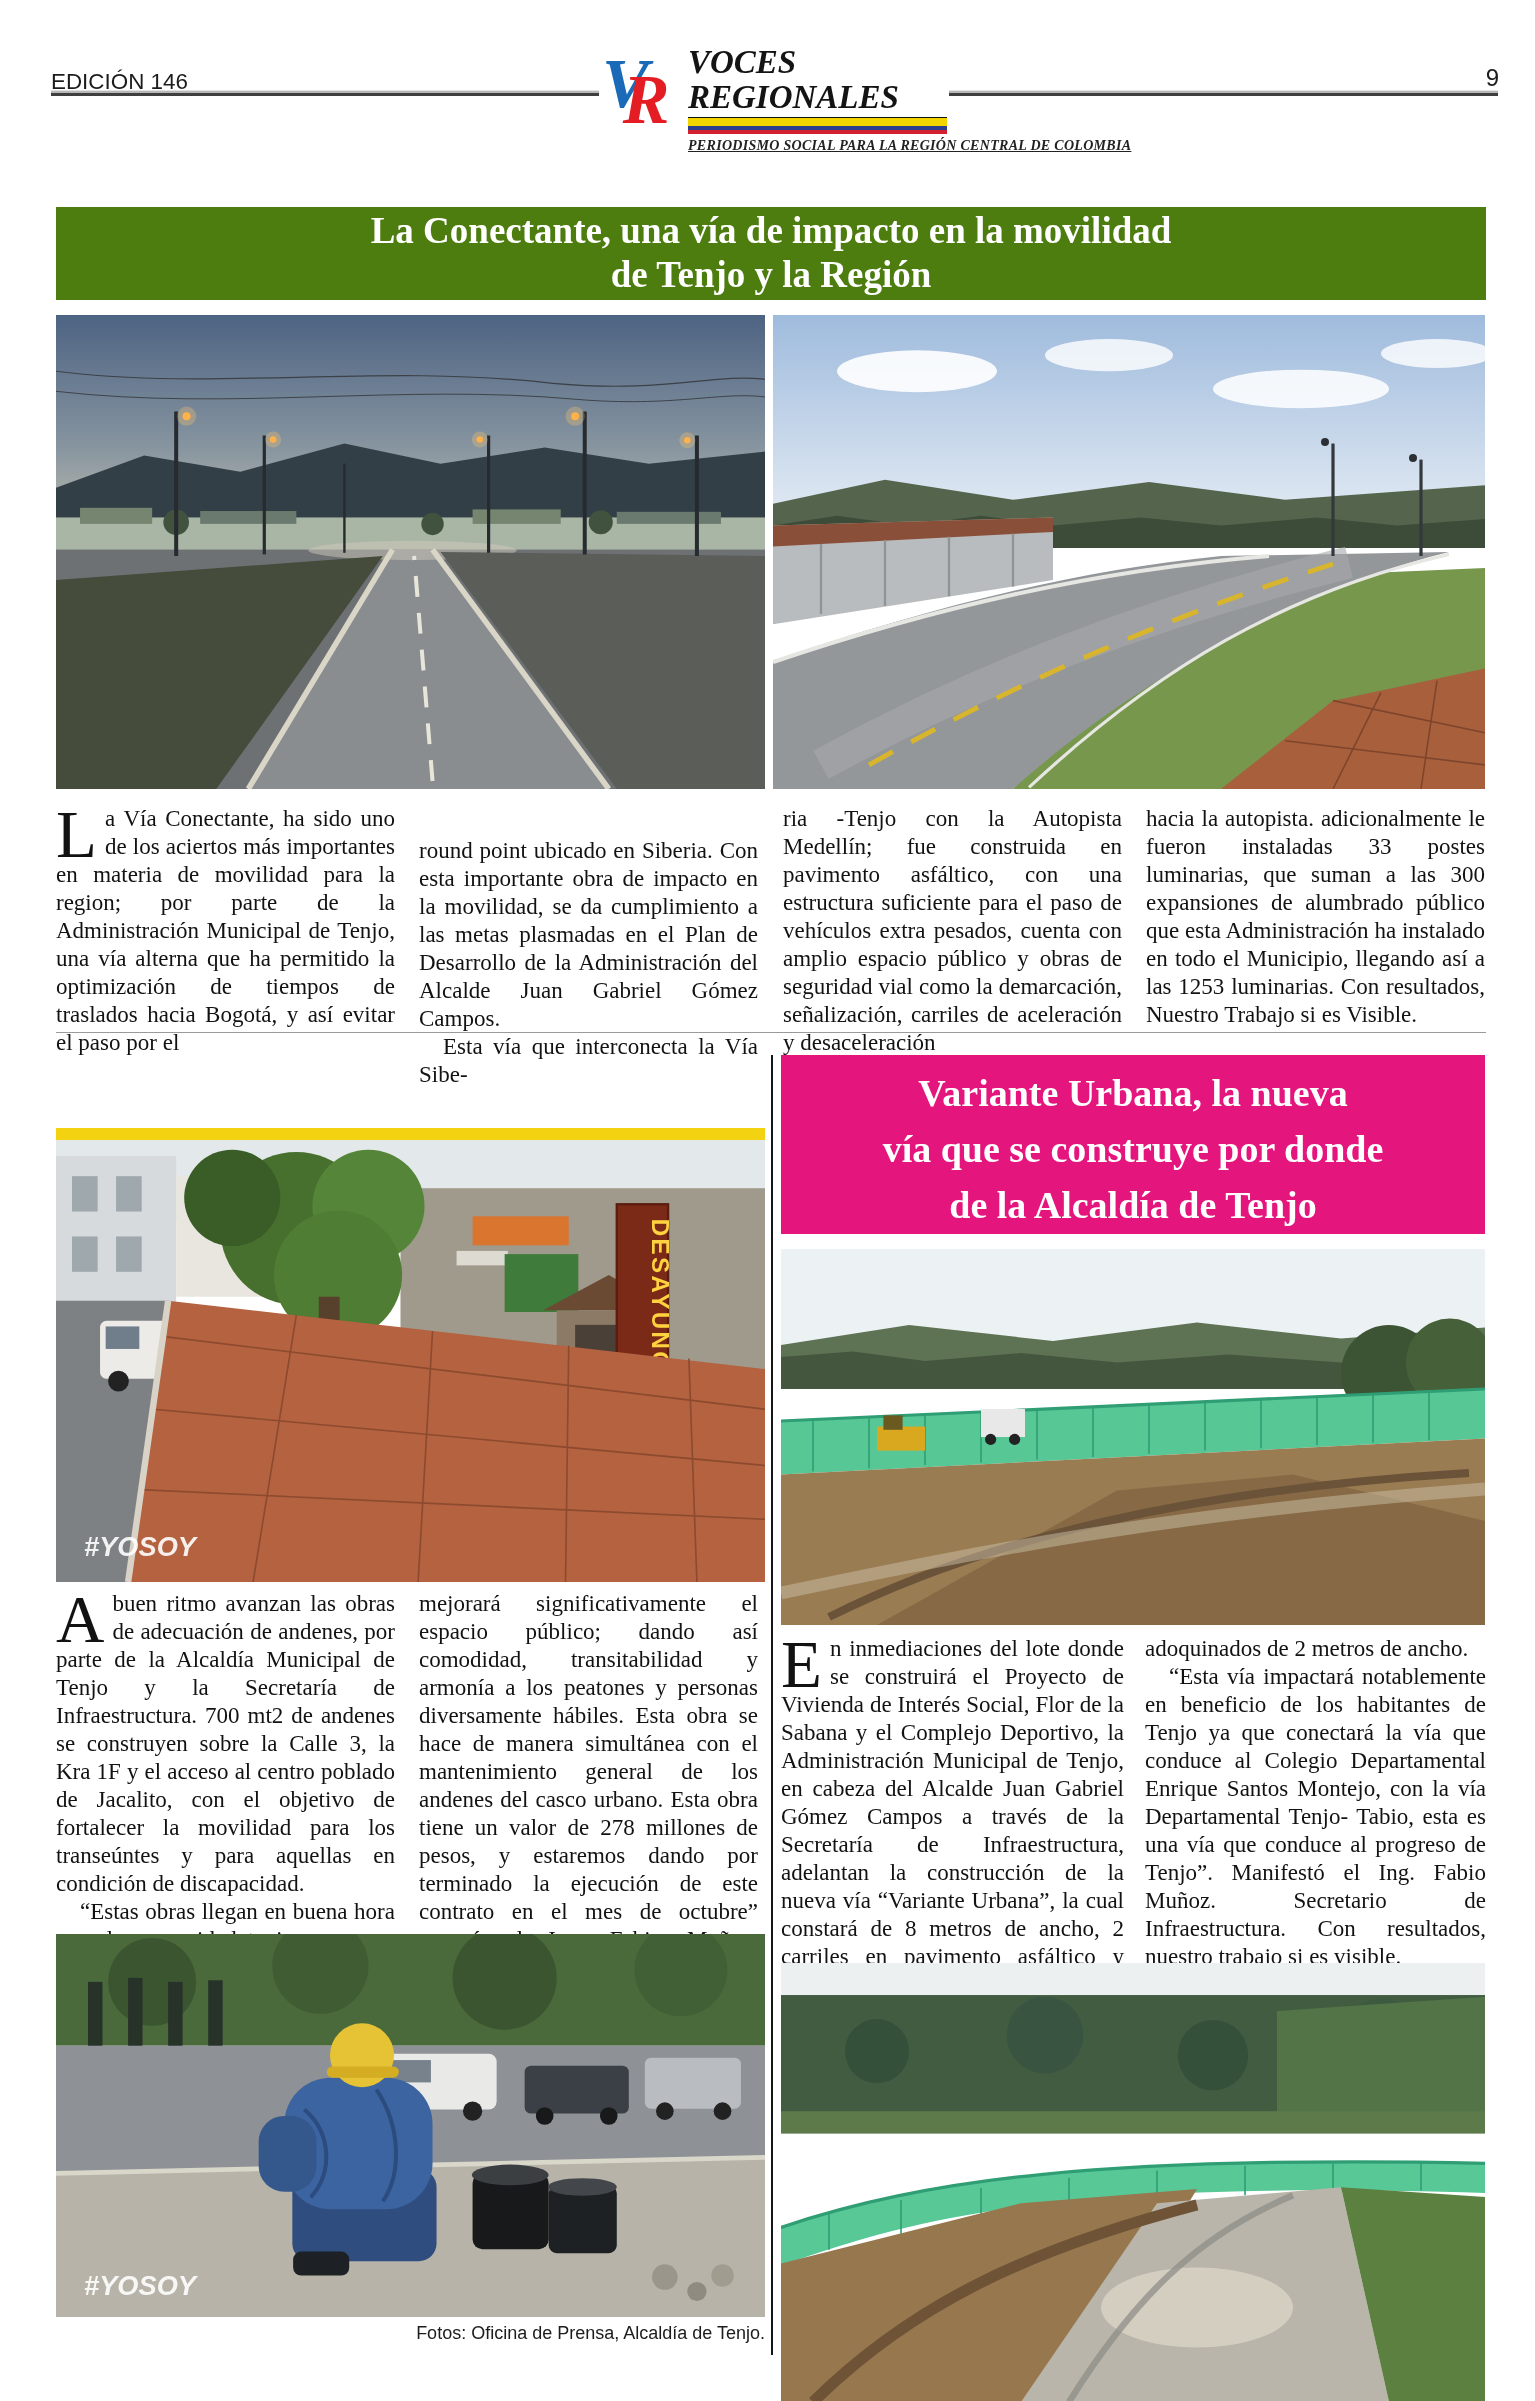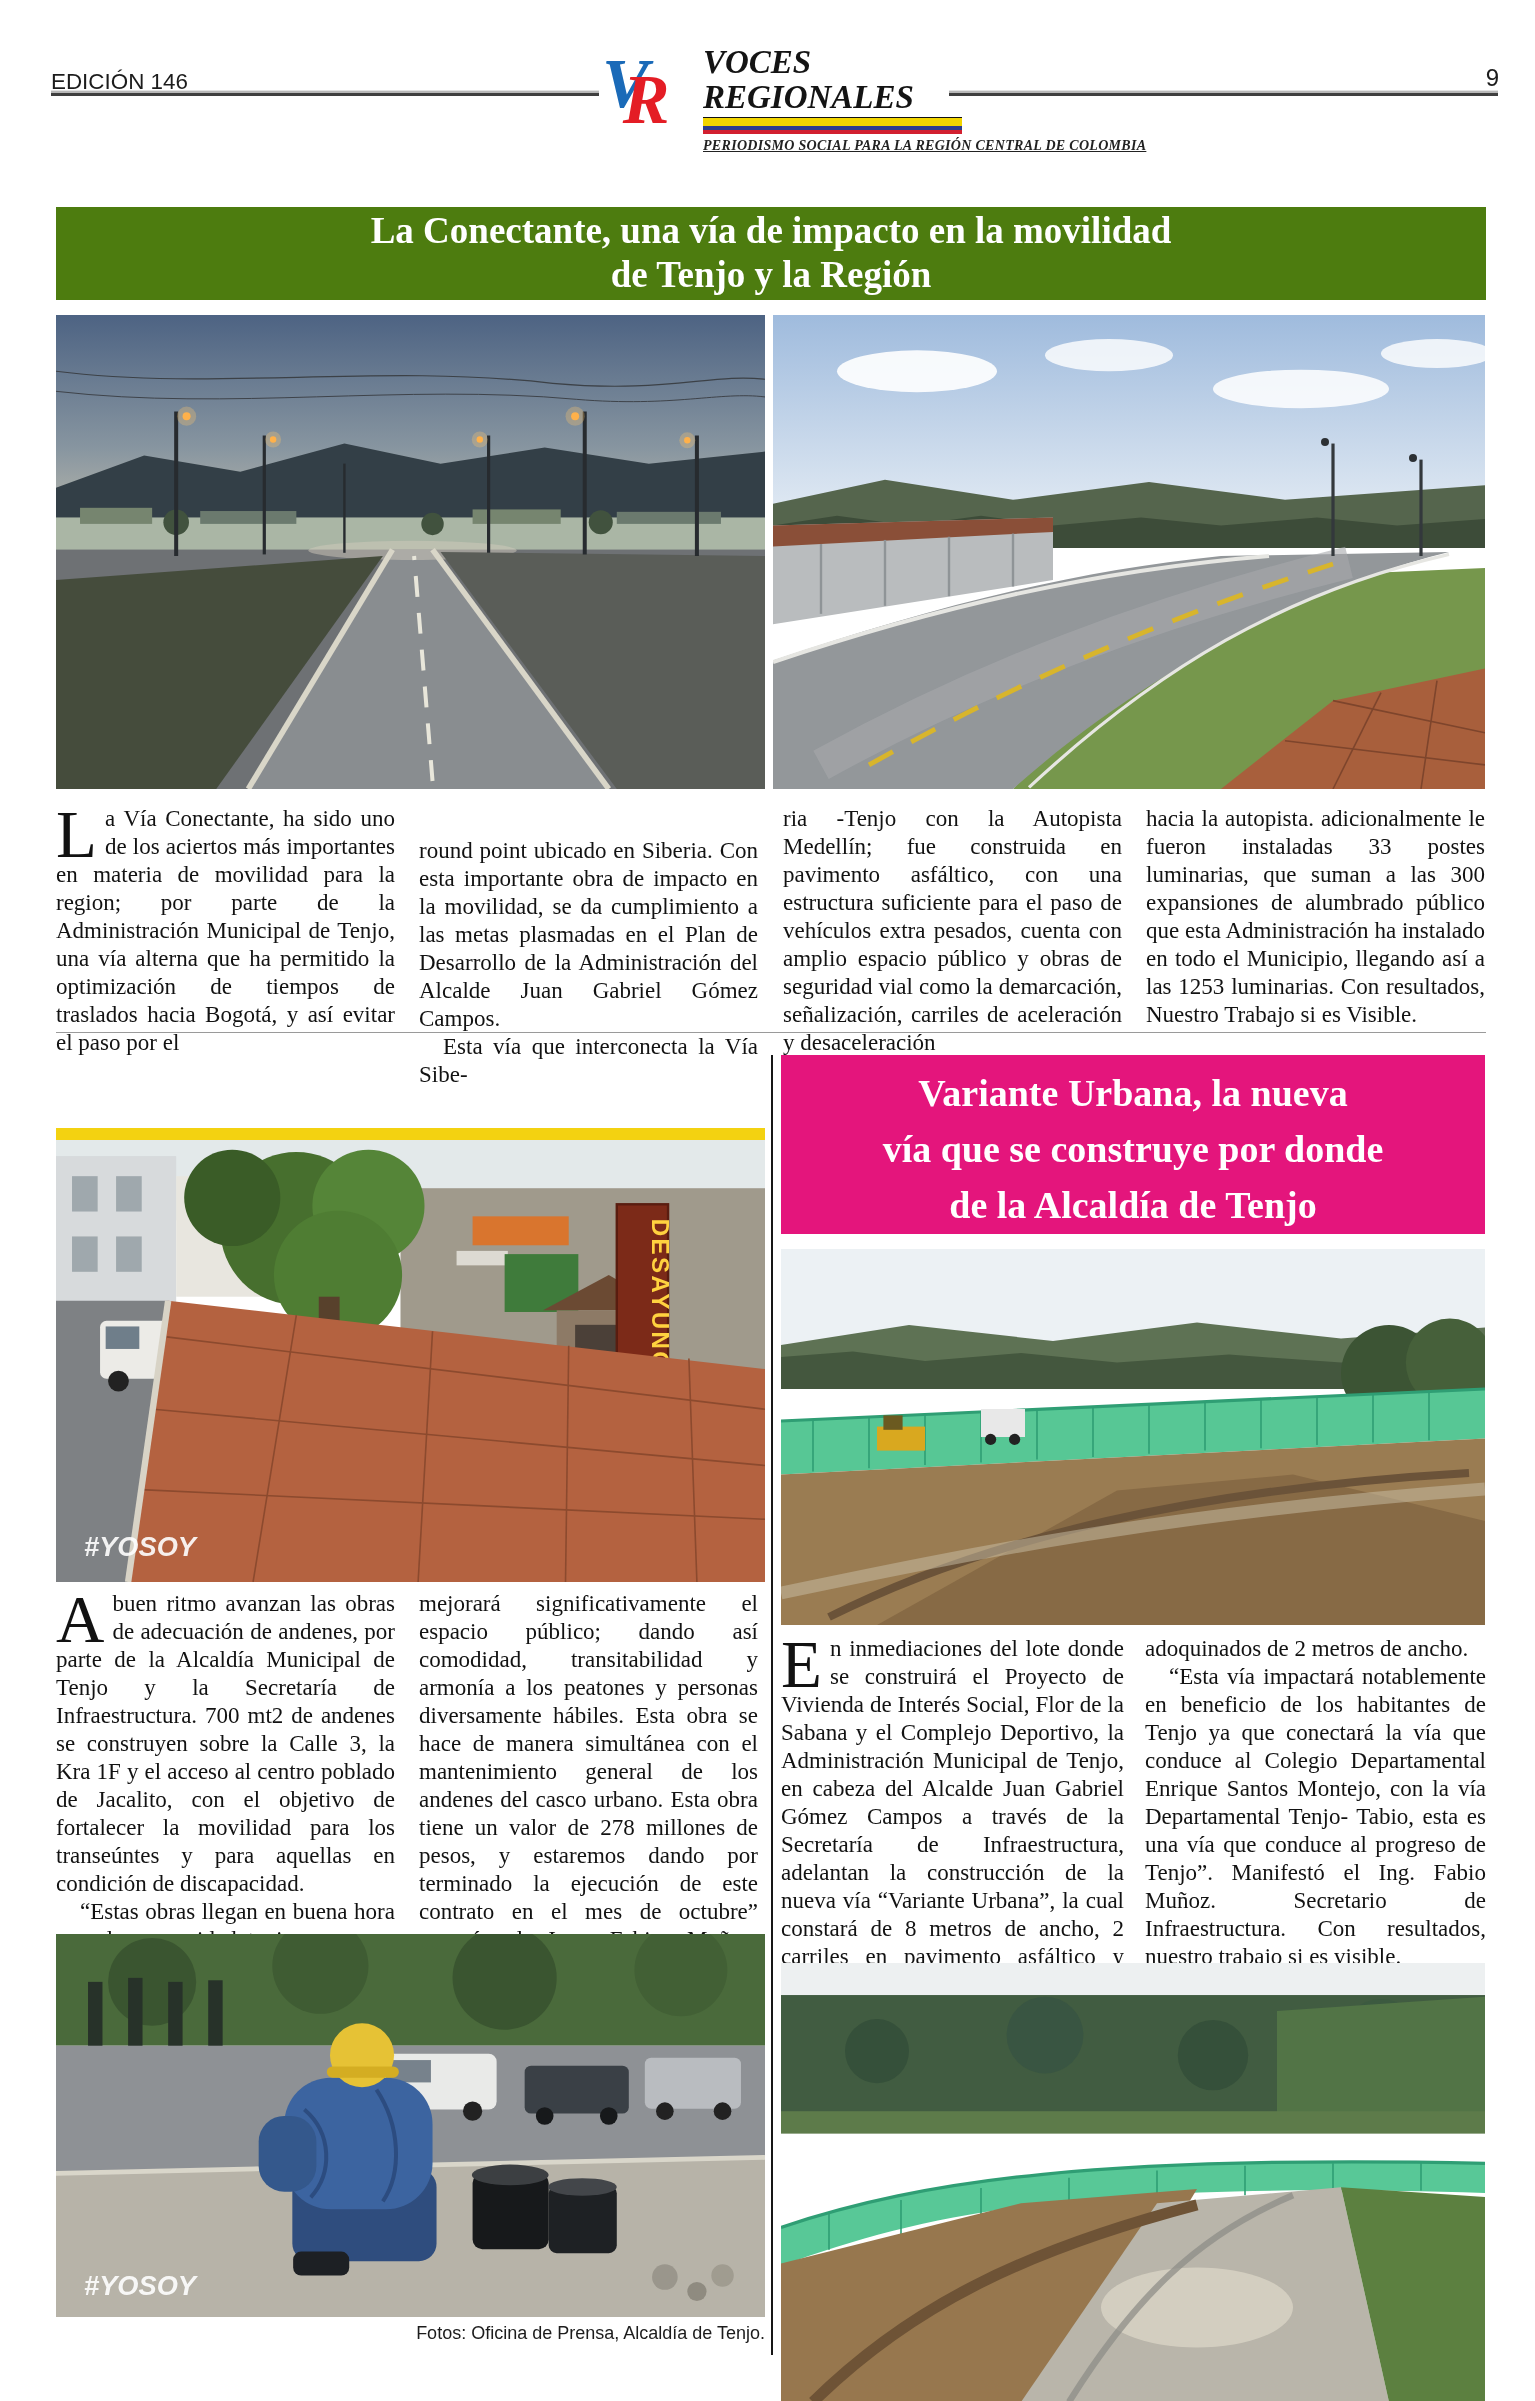--- a/index.html
+++ b/index.html
@@ -9,21 +9,21 @@
   .abs { position:absolute; }
 
   
   .edition { left:51px; top:69px; font-family:"Liberation Sans",sans-serif; font-size:22.4px; color:#1c1c1c; }
   .pageno  { left:1457px; top:64px; width:42px; text-align:right; font-family:"Liberation Sans",sans-serif; font-size:24px; color:#1c1c1c; }
   .mrule   { top:93px; height:3.2px; background:#3f3f3f; box-shadow:0 -2.4px 0 #b8b8b8; }
   .mrule-left  { left:51px;  width:548px; }
   .mrule-right { left:949px; width:549px; }
   .logo { left:602px; top:45px; width:344px; height:83px; display:flex; align-items:flex-start; }
   .logo svg { width:82px; height:83px; flex:0 0 auto; }
-  .logo-text { margin-left:19px; width:259px; }
+  .logo-text { margin-left:4px; width:259px; }
   .logo-name { font-size:33px; font-style:italic; font-weight:700; color:#141414; letter-spacing:0px; line-height:35px; }
   .flagbar { margin-top:1.6px; border-top:1.6px solid #111; }
   .flagbar i { display:block; }
   .flagbar .fy { height:8.8px; background:#f2d500; }
   .flagbar .fb { height:4px;  background:#2d3d8e; }
   .flagbar .fr { height:4px;  background:#d22030; }
   .logo-tagline { margin-top:3.2px; font-size:14px; font-style:italic; font-weight:700; letter-spacing:0.3px; color:#222; white-space:nowrap;text-decoration:underline; }
 
   
   .banner { text-align:center; font-weight:700; }

